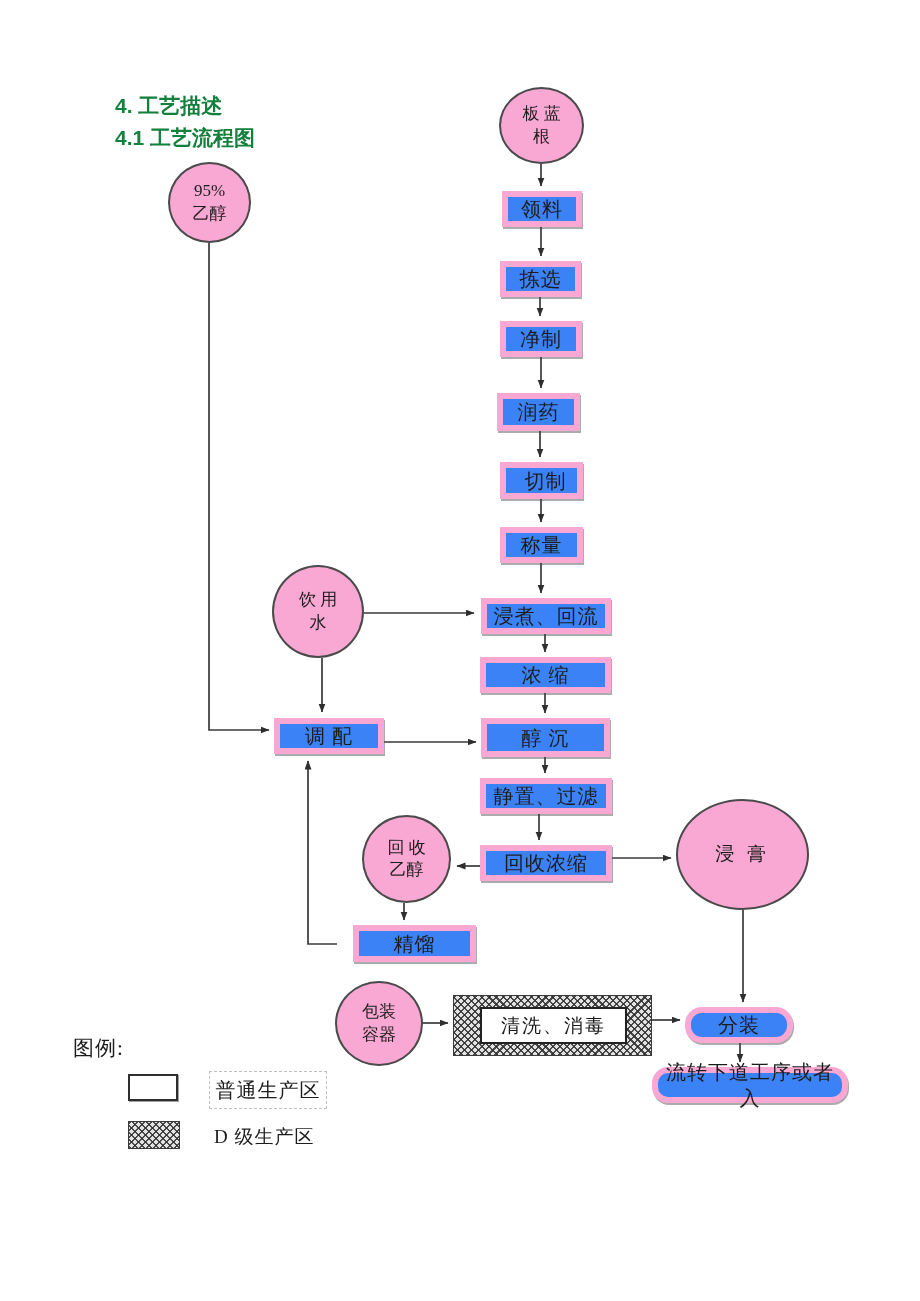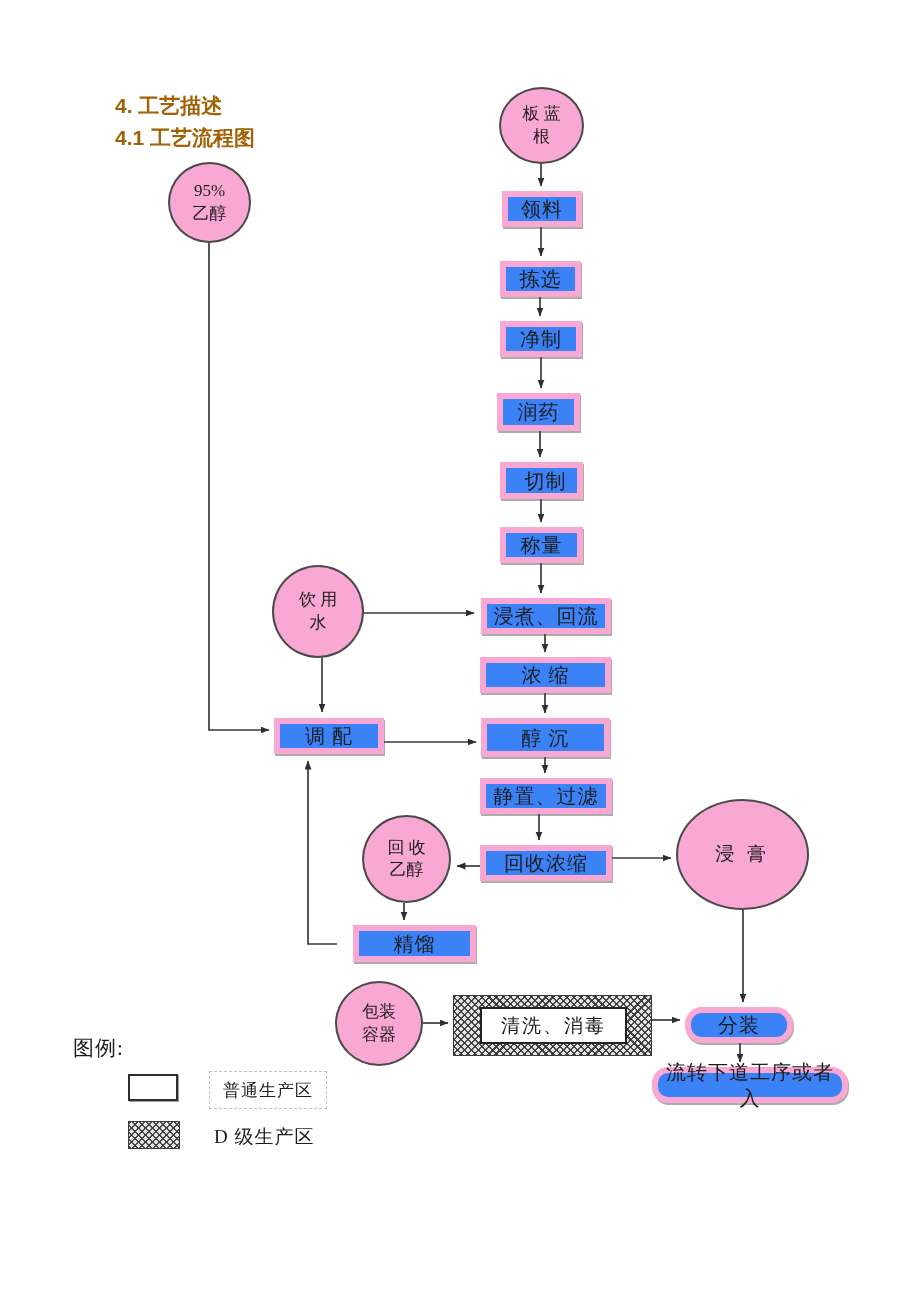--- a/index.html
+++ b/index.html
@@ -18,21 +18,21 @@
     font-size:20px;letter-spacing:1px;
   }
   .circle{
     background:#f9a8d4;border:2px solid #4a4a4a;border-radius:50%;
     font-size:17px;
   }
   .bigcircle{font-size:19px;letter-spacing:4px;}
   .title-line{
     position:absolute;left:115px;
     font-family:"Liberation Sans","DejaVu Sans",sans-serif;
-    font-weight:bold;font-size:21px;color:#a16207;white-space:nowrap;
+    font-weight:bold;font-size:21px;color:#15803d;white-space:nowrap;
   }
   .hatch{
     position:absolute;box-sizing:border-box;border:1px solid #3a3a3a;
     background-color:#e3e3e3;
     background-image:
       repeating-linear-gradient(45deg,rgba(45,45,45,.85) 0 1.5px,transparent 1.5px 5px),
       repeating-linear-gradient(135deg,rgba(45,45,45,.85) 0 1.5px,transparent 1.5px 5px);
   }
   .hatch-inner{
     position:absolute;left:26px;top:11px;width:147px;height:37px;
@@ -44,21 +44,21 @@
     position:absolute;left:73px;top:1034px;font-size:21px;letter-spacing:1px;
   }
   .legend-swatch-normal{
     position:absolute;left:128px;top:1074px;width:50px;height:27px;
     background:#fff;border:2px solid #2e2e2e;box-sizing:border-box;
     box-shadow:1px 1px 0 rgba(70,70,70,.5);
   }
   .legend-label-box{
     position:absolute;left:209px;top:1071px;width:118px;height:38px;
     border:1px dashed #c0c0c0;display:flex;align-items:center;justify-content:center;
-    font-size:17px;letter-spacing:1px;box-sizing:border-box;
+    font-size:20px;letter-spacing:1px;box-sizing:border-box;
   }
   .legend-swatch-d{
     position:absolute;left:128px;top:1121px;width:52px;height:28px;
   }
   .legend-label-d{
     position:absolute;left:214px;top:1124px;font-size:19px;letter-spacing:1px;
   }
 </style>
 </head>
 <body>

